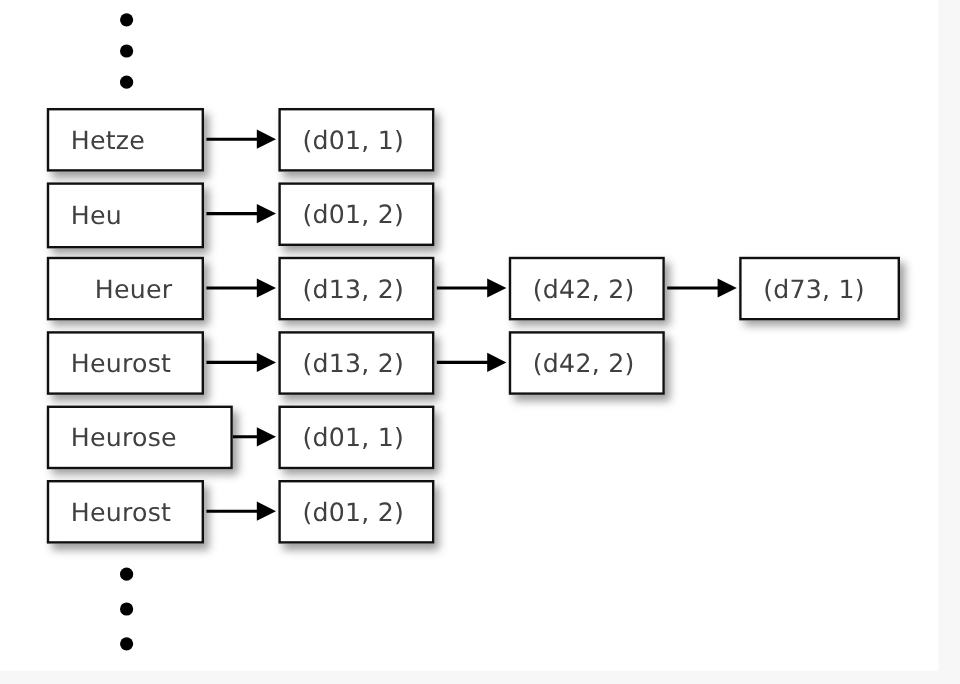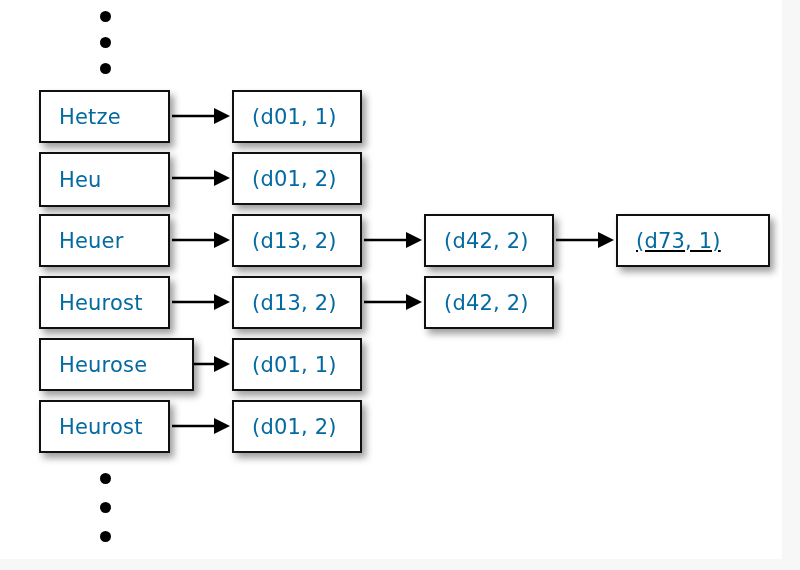--- a/index.html
+++ b/index.html
@@ -39,21 +39,21 @@
     border: 2.5px solid #101010;
     box-shadow: 4px 5px 7px rgba(0,0,0,0.38);
     display: flex;
     align-items: center;
   }
   .node .label {
     font-family: "DejaVu Sans", sans-serif;
     font-size: 21px;
     font-weight: 400;
     letter-spacing: 0.2px;
-    color: #0369a1;
+    color: #404040;
     padding-left: 16px;
     white-space: nowrap;
   }
   .node.centered .label {
     padding-left: 18px;
   }
 
   
   .dot {
     position: absolute;
@@ -127,21 +127,21 @@
         <div class="dot" style="left: 99.5px; top: 530.5px;"></div>
       </div>
 
     <div id="terms-layer">
         <div class="node centered" style="left: 39px; top: 90px; width: 131px; height: 53px;">
           <span class="label">Hetze</span>
         </div>
         <div class="node centered" style="left: 39px; top: 152px; width: 131px; height: 55px;">
           <span class="label">Heu</span>
         </div>
-        <div class="node centered" style="left: 39px; top: 214px; width: 131px; height: 53px;">
+        <div class="node centered" style="left: 39px; top: 214px; width: 131px; height: 53px; padding-left: 20px;">
           <span class="label">Heuer</span>
         </div>
         <div class="node centered" style="left: 39px; top: 276px; width: 131px; height: 53px;">
           <span class="label">Heurost</span>
         </div>
         <div class="node centered" style="left: 39px; top: 338px; width: 155px; height: 53px;">
           <span class="label">Heurose</span>
         </div>
         <div class="node centered" style="left: 39px; top: 400px; width: 131px; height: 53px;">
           <span class="label">Heurost</span>
@@ -169,19 +169,19 @@
       </div>
     <div id="post2-layer">
         <div class="node centered" style="left: 424px; top: 214px; width: 130px; height: 53px;">
           <span class="label">(d42, 2)</span>
         </div>
         <div class="node centered" style="left: 424px; top: 276px; width: 130px; height: 53px;">
           <span class="label">(d42, 2)</span>
         </div>
       </div>
     <div id="post3-layer">
-        <div class="node centered" style="left: 616px; top: 214px; width: 154px; height: 53px; text-decoration: underline;">
+        <div class="node centered" style="left: 616px; top: 214px; width: 134px; height: 53px;">
           <span class="label">(d73, 1)</span>
         </div>
       </div>
 
   </div>
 </div>
 
 </body></html>

